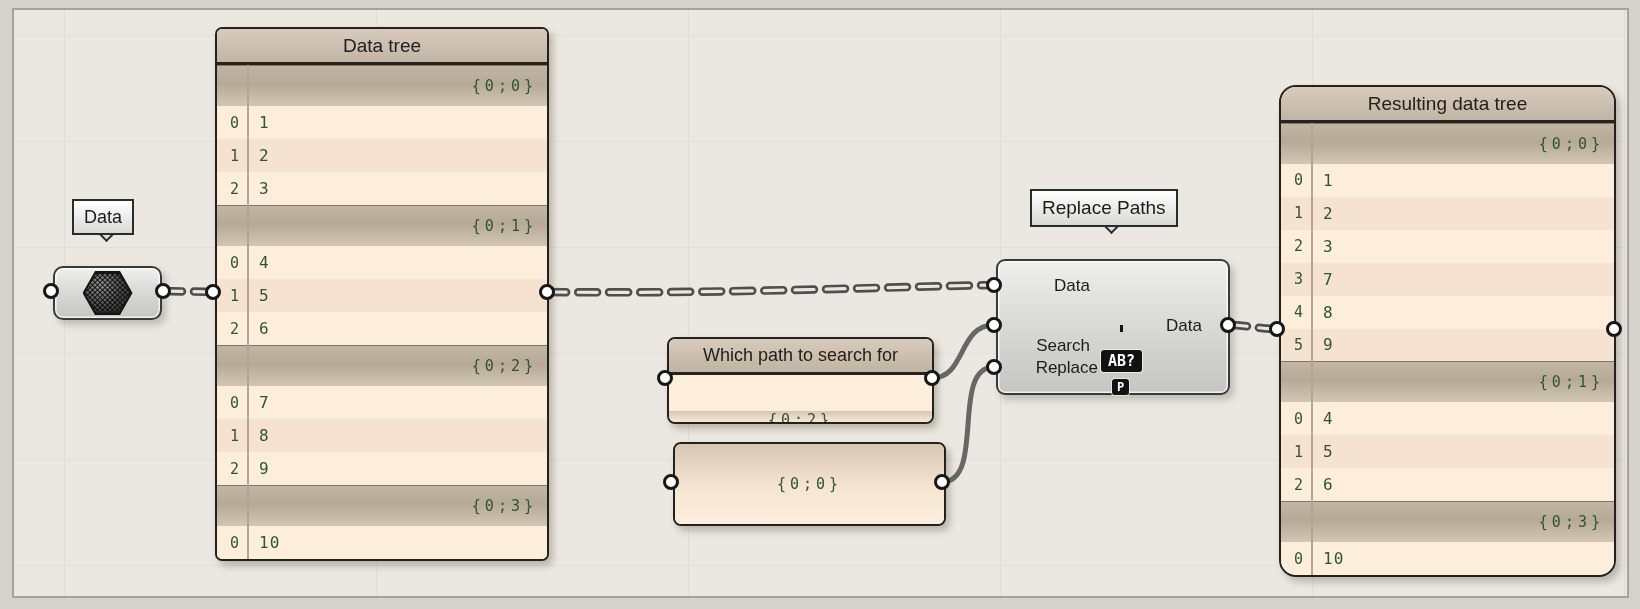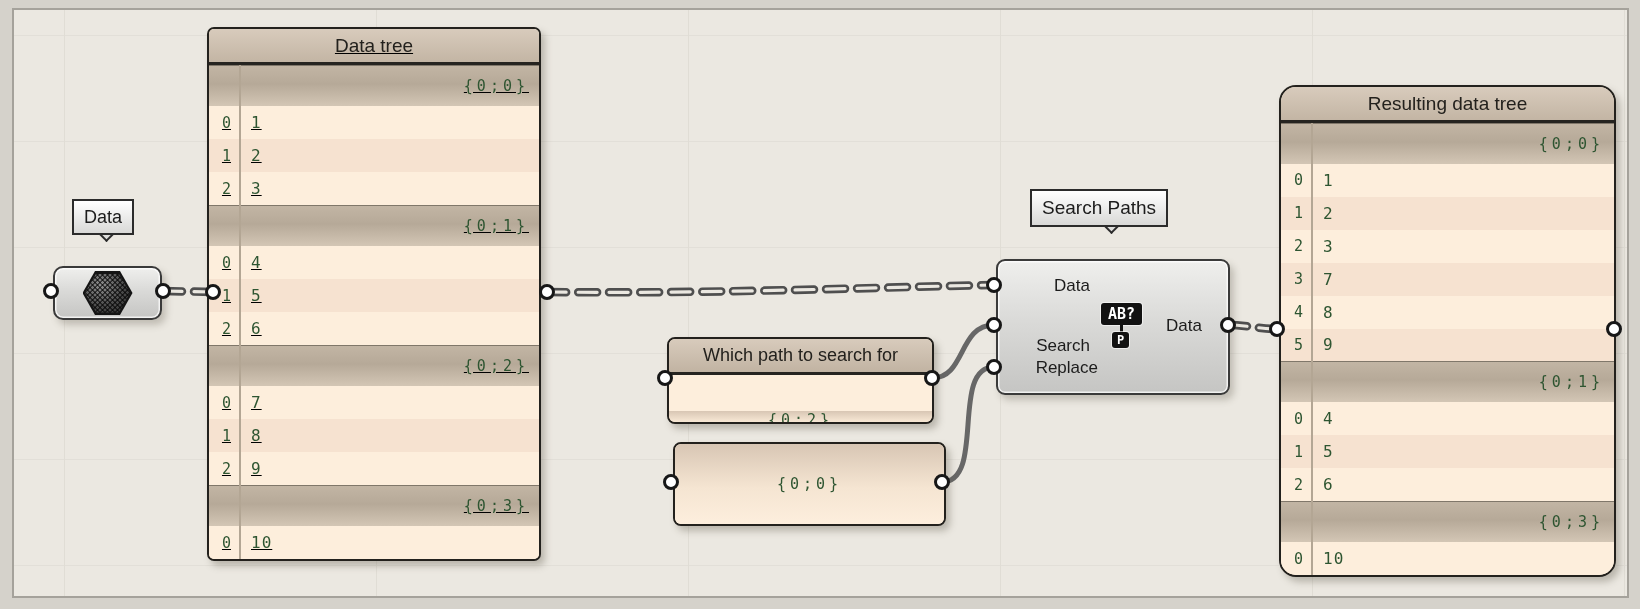--- a/index.html
+++ b/index.html
@@ -64,21 +64,21 @@
   .hex-inner{position:absolute;left:2.5px;top:2.5px;right:2.5px;bottom:2.5px;
     clip-path:polygon(25% 0,75% 0,100% 50%,75% 100%,25% 100%,0 50%);
     background-image:
       repeating-linear-gradient(45deg,rgba(0,0,0,.55) 0 1.5px,transparent 1.5px 3.5px),
       repeating-linear-gradient(-45deg,rgba(0,0,0,.55) 0 1.5px,transparent 1.5px 3.5px),
       radial-gradient(ellipse at 35% 28%,#909090,#4a4a4a 55%,#333 90%);}
 
   
   .rp-icon-box{position:absolute;background:#121212;color:#fff;border-radius:3px;
     box-shadow:0 0 0 1px rgba(250,250,250,.65);display:flex;align-items:center;justify-content:center;
-    font-family:"DejaVu Sans Mono",monospace;font-weight:bold;}
+    font-family:"DejaVu Sans Mono",monospace;font-weight:bold;margin-top:47px;}
   .rp-icon-stem{position:absolute;width:2.5px;background:#121212;}
 
   
   .balloon-box{position:absolute;background:linear-gradient(180deg,#ffffff,#d9d9d7);
     border:2px solid #2b2b2b;display:flex;align-items:center;justify-content:center;
     font-size:18px;color:#1c1c1c;z-index:5;padding:0 10px;}
   .balloon-tip{position:absolute;width:13px;height:13px;background:#dededc;
     border-right:2.5px solid #2b2b2b;border-bottom:2.5px solid #2b2b2b;
     transform:rotate(45deg);z-index:4;}
 </style>
@@ -110,21 +110,21 @@
   </div>
 
   <div class="gh-capsule" style="left:53px;top:266px;width:105px;height:50px;">
     <div class="hex-outer">
         <div class="hex-inner"></div>
       </div>
   </div>
   <div class="port" style="left:51px;top:291px;"></div>
   <div class="port" style="left:163px;top:291px;"></div>
 
-  <div class="gh-panel" id="panel-datatree" style="left:207px;top:27px;width:330px;height:530px;text-decoration:underline;">
+  <div class="gh-panel" id="panel-datatree" style="left:215px;top:27px;width:330px;height:530px;">
     <div class="pp-title">Data tree</div>
     <div class="pp-colsep"></div>
   <div class="pp-path">{0;0}</div>
       <div class="pp-row">
         <span class="idx">0</span>
         <span class="val">1</span>
       </div>
       <div class="pp-row alt">
         <span class="idx">1</span>
         <span class="val">2</span>
@@ -176,21 +176,21 @@
   <div class="port" style="left:932px;top:378px;"></div>
 
   <div class="gh-minipanel" style="left:673px;top:442px;width:269px;height:80px;">
     <div class="mp-value">{0;0}</div>
   </div>
   <div class="port" style="left:671px;top:482px;"></div>
   <div class="port" style="left:942px;top:482px;"></div>
 
   <div class="balloon-tip" style="left:1104px;top:216px;"></div>
   <div class="balloon-box" style="left:1030px;top:189px;height:34px;font-size:19px;">
-    <span>Search Paths</span>
+    <span>Replace Paths</span>
   </div>
 
   <div class="gh-capsule" style="left:996px;top:259px;width:230px;height:132px;border-radius:9px;">
     <div class="cap-label" style="left:0;top:15px;width:92px;text-align:right;">Data</div>
     <div class="cap-label" style="left:0;top:55px;width:92px;text-align:right;margin-top:20px;">Search</div>
     <div class="cap-label" style="left:8px;top:97px;width:92px;text-align:right;">Replace</div>
     <div class="cap-label" style="left:162px;top:55px;width:48px;text-align:center;">Data</div>
     <div class="rp-icon-box" style="left:103px;top:42px;width:41px;height:22px;font-size:15px;">AB?</div>
     <div class="rp-icon-stem" style="left:122px;top:64px;height:7px;"></div>
     <div class="rp-icon-box" style="left:114px;top:71px;width:17px;height:16px;font-size:12px;">P</div>

